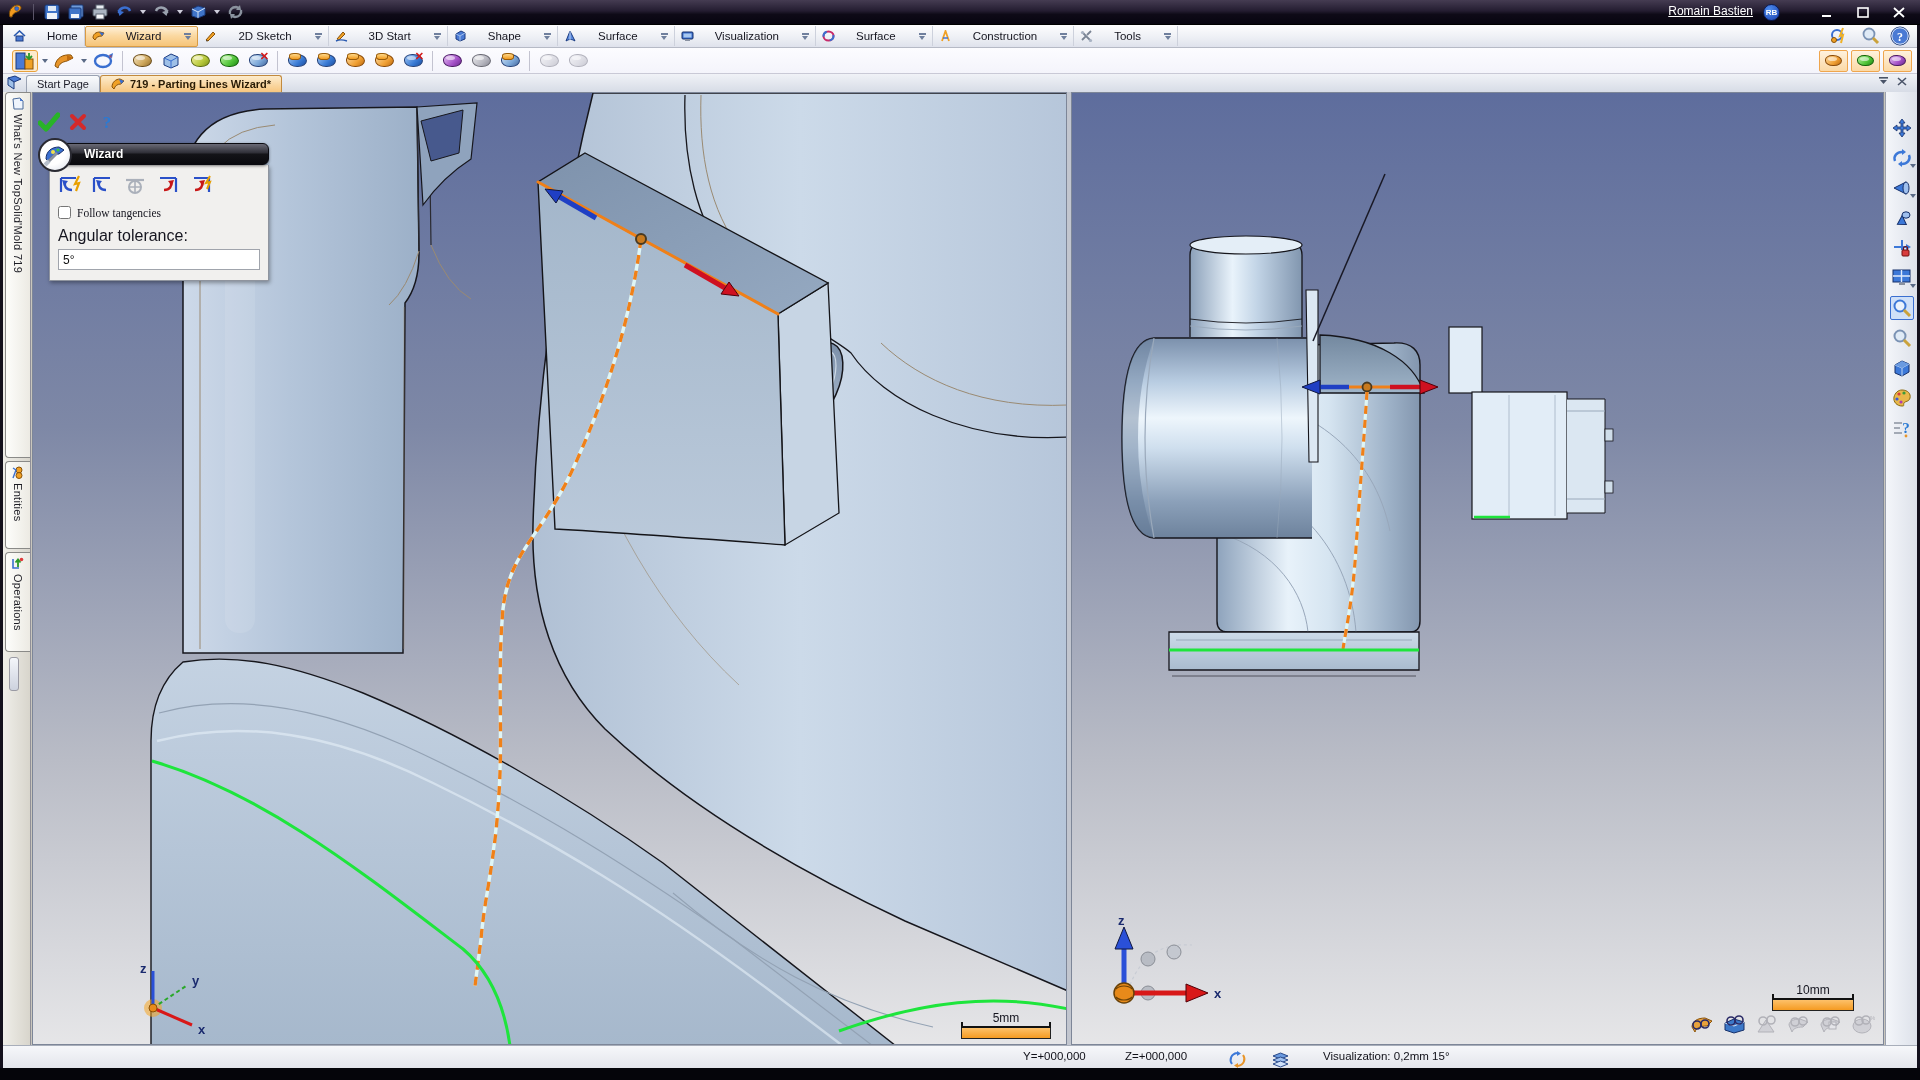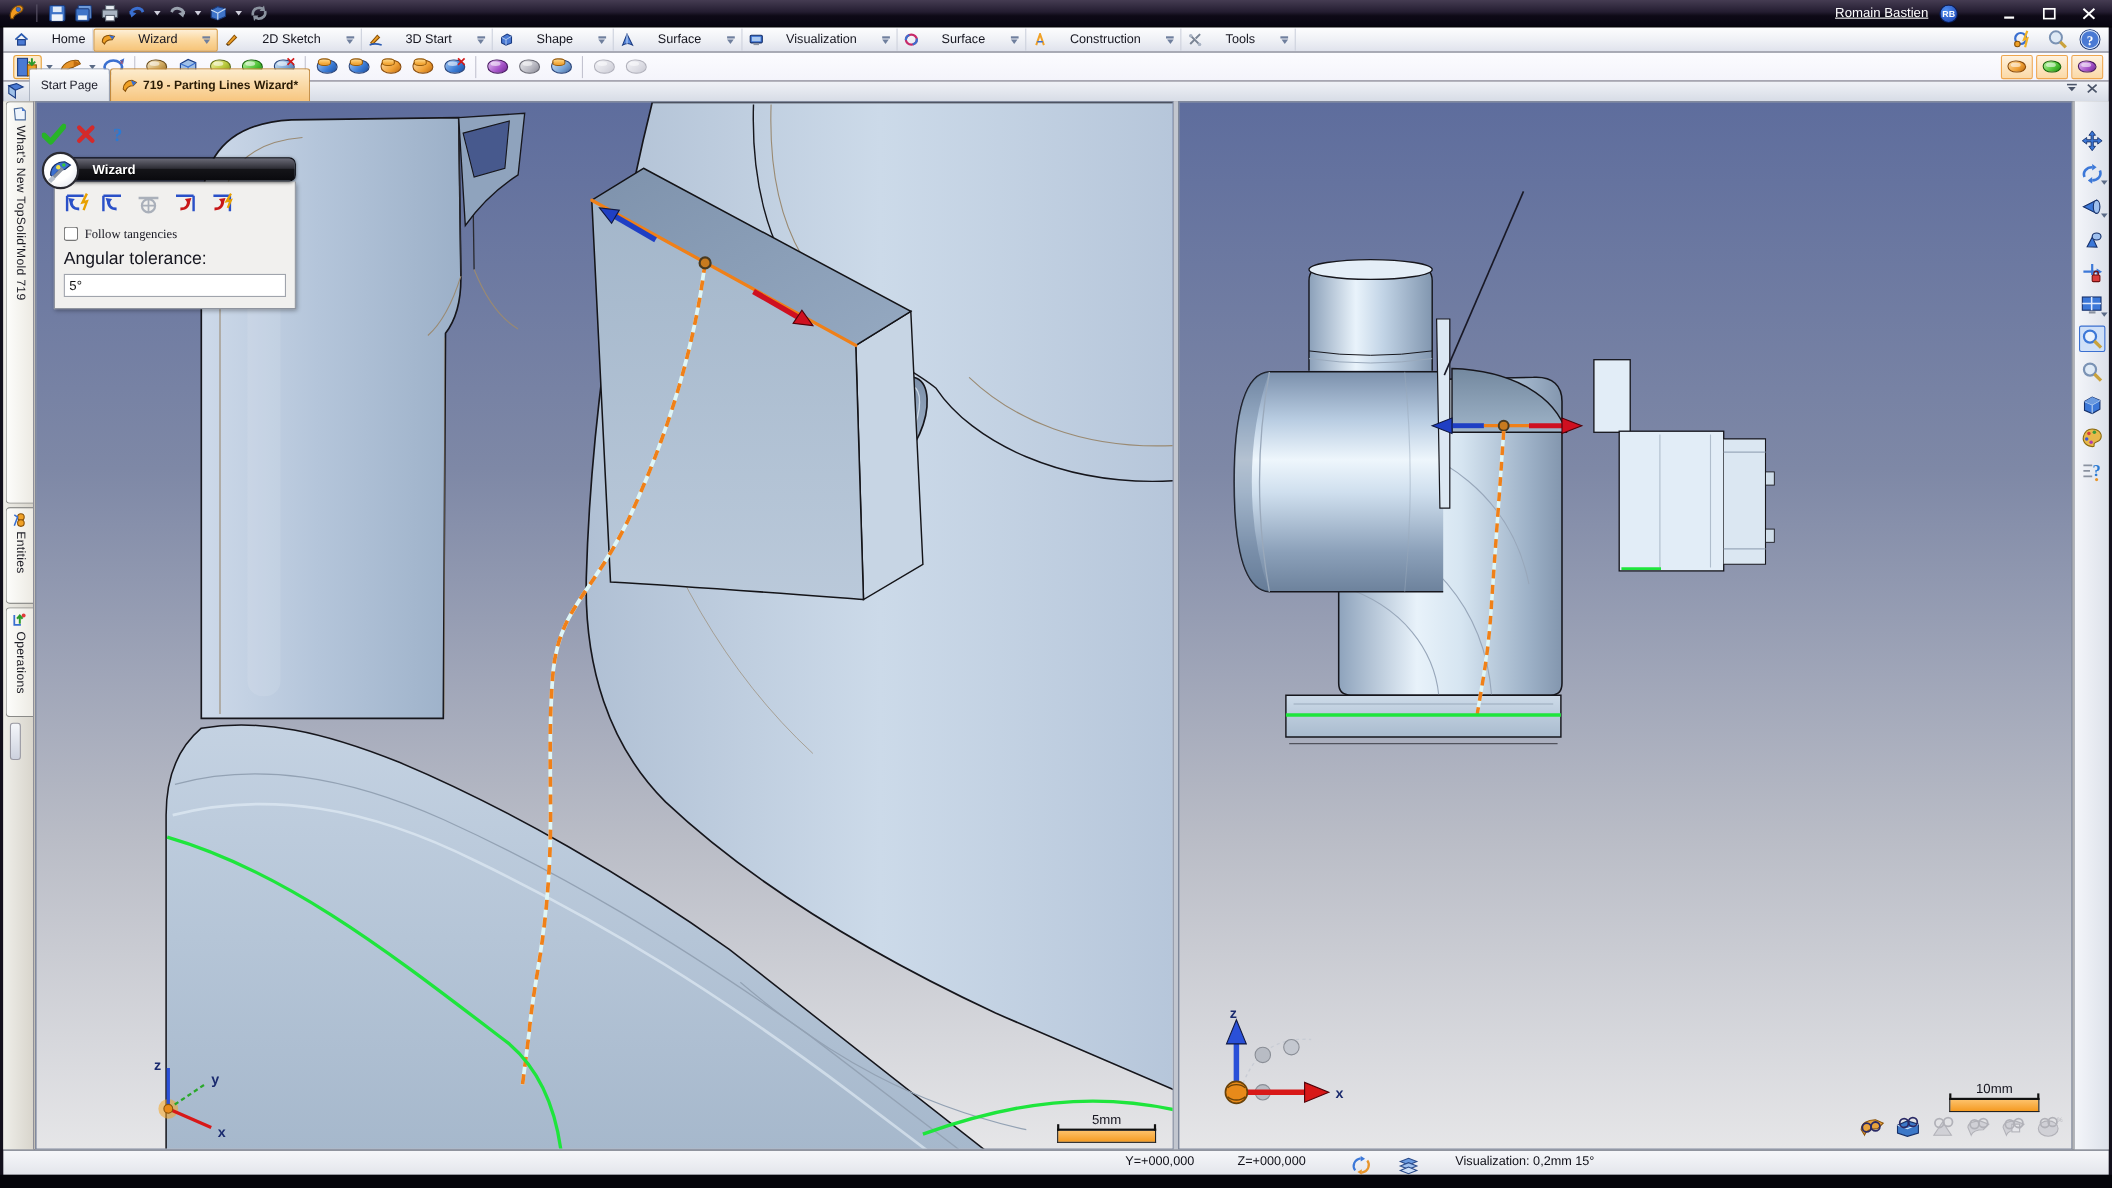--- a/index.html
+++ b/index.html
@@ -59,21 +59,21 @@
     background:linear-gradient(#ffd98a,#f09a20); border:1px solid #9a5c08; z-index:2; }
   .ov-x::before { content:"\2715"; position:absolute; right:2px; top:0px; color:#d41a1a; font-size:11px; font-weight:bold; z-index:2; }
   .toolbar-right { margin-left:auto; display:flex; gap:3px; padding-right:5px; }
   .fbox { width:29px; height:22px; border:1px solid #efa64e; border-radius:2px; background:linear-gradient(#fff2de,#fbd9a6);
     display:flex; align-items:center; justify-content:center; cursor:pointer; }
 
   
   .tabbar { position:absolute; left:3px; top:74px; width:1914px; height:18px;
     background:linear-gradient(#f0f2f7, #d7dce6); display:flex; align-items:flex-end; padding-left:2px; }
   .tab-docicon { width:17px; height:16px; margin:0 3px 1px 1px; }
-  .tab { display:flex; align-items:center; gap:5px; height:30px; padding:0 10px; font-size:11px; color:#1c1c28;
+  .tab { display:flex; align-items:center; gap:5px; height:17px; padding:0 10px; font-size:11px; color:#1c1c28;
     background:linear-gradient(#fafbfd,#dfe3ea); border:1px solid #9aa2b2; border-bottom:none; border-radius:3px 3px 0 0; cursor:pointer; }
   .tab.active { background:linear-gradient(#fdeccd,#f7c67f); border-color:#c28a3e; font-weight:bold; color:#2a1c06; }
   .tabbar-right { margin-left:auto; display:flex; align-items:center; gap:7px; padding:0 10px 2px 0; }
 
   
   .main { position:absolute; left:3px; top:92px; width:1914px; height:953px; background:#c9c6bd; }
   .side-strip { position:absolute; left:0; top:0; width:28px; height:953px; background:linear-gradient(90deg,#efeee9,#d8d5cc); border-right:1px solid #8f8f98; }
   .vtab { position:absolute; left:2px; width:25px; background:linear-gradient(90deg,#fdfdfb,#eceae3);
     border:1px solid #8a8a88; border-right:none; border-radius:4px 0 0 4px; display:flex; flex-direction:column; align-items:center; padding-top:4px; cursor:pointer; }
   .vtab .vlabel { writing-mode:vertical-rl; font-size:11px; color:#1c1c24; margin-top:4px; letter-spacing:.3px; }

